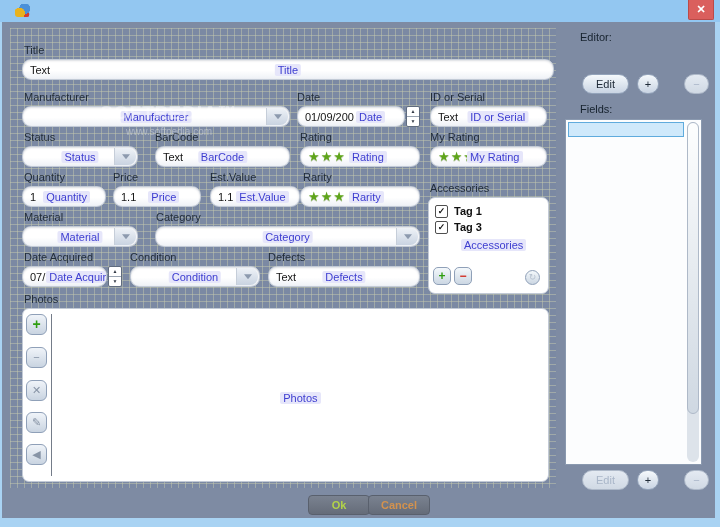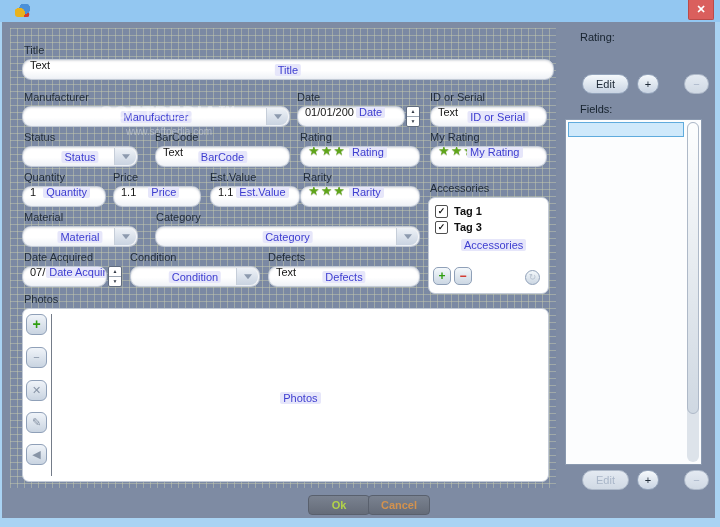--- a/index.html
+++ b/index.html
@@ -25,21 +25,21 @@
   
   #grid{position:absolute;left:10px;top:28px;width:546px;height:460px;background-color:#7b89a3;
     background-image:linear-gradient(to right,rgba(203,208,176,.45) 1px,transparent 1px),
                      linear-gradient(to bottom,rgba(203,208,176,.45) 1px,transparent 1px);
     background-size:7px 7px;}
   
   .lbl{position:absolute;font-size:11px;color:#212c3a;white-space:nowrap;}
   .side-lbl{position:absolute;font-size:11px;color:#16222e;white-space:nowrap;}
   
   .tb{position:absolute;height:21px;background:linear-gradient(#ffffff,#ffffff 55%,#eef1f6);
-      border:1px solid #c2cad6;border-radius:9px;display:flex;align-items:flex-end;
+      border:1px solid #c2cad6;border-radius:9px;display:flex;align-items:center;
       padding:8px 7px;box-sizing:border-box;overflow:hidden;
       box-shadow:inset 0 1px 2px rgba(90,100,120,.22);}
   .val{font-size:11px;color:#141414;white-space:nowrap;}
   .chip{font-size:11px;color:#3d3dd0;background:#e6e6fa;padding:0 3px;border-radius:2px;
         white-space:nowrap;z-index:2;}
   .chipc{position:absolute;left:50%;top:50%;transform:translate(-50%,-50%);}
   .combo{padding-right:26px;}
   .arr{position:absolute;right:1px;top:1px;bottom:1px;width:21px;border-left:1px solid #c6ced9;
        border-radius:0 8px 8px 0;background:linear-gradient(#eef2f7,#c9d3e1);}
   .arr::after{content:"";position:absolute;left:50%;top:50%;transform:translate(-50%,-30%);
@@ -136,21 +136,21 @@
   </div>
 
   <div class="lbl" style="left:24px;top:91px">Manufacturer</div>
   <div class="tb combo" style="left:22px;top:106px;width:268px">
     <span class="chip chipc">Manufacturer</span>
     <div class="arr"></div>
   </div>
 
   <div class="lbl" style="left:297px;top:91px">Date</div>
   <div class="tb" style="left:297px;top:106px;width:108px">
-    <span class="val">01/01/200</span>
+    <span class="val">01/09/200</span>
     <span class="chip" style="margin-left:2px">Date</span>
   </div>
   <div class="spin" style="left:406px;top:106px">
     <span>▲</span>
     <span>▼</span>
   </div>
 
   <div class="lbl" style="left:430px;top:91px">ID or Serial</div>
   <div class="tb" style="left:430px;top:106px;width:117px">
     <span class="val">Text</span>
@@ -261,21 +261,21 @@
   <div id="photos">
     <div class="pbtn" id="p-add" style="top:5px"><span>+</span></div>
     <div class="pbtn" style="top:38px"><span>−</span></div>
     <div class="pbtn" style="top:71px"><span>✕</span></div>
     <div class="pbtn" style="top:103px"><span>✎</span></div>
     <div class="pbtn" style="top:135px"><span>◀</span></div>
     <div class="psep"></div>
     <span class="chip" id="photos-chip">Photos</span>
   </div>
 
-  <div class="side-lbl" style="left:580px;top:31px">Rating:</div>
+  <div class="side-lbl" style="left:580px;top:31px">Editor:</div>
   <div class="sbtn" style="left:582px;top:74px;width:47px"><span>Edit</span></div>
   <div class="sbtn" style="left:637px;top:74px;width:22px"><span>+</span></div>
   <div class="sbtn dis" style="left:684px;top:74px;width:25px"><span>−</span></div>
 
   <div class="side-lbl" style="left:580px;top:103px">Fields:</div>
   <div id="fields-list">
     <div id="sel-row"></div>
     <div class="list-rows">
         <div class="list-row"></div>
         <div class="list-row"></div>

